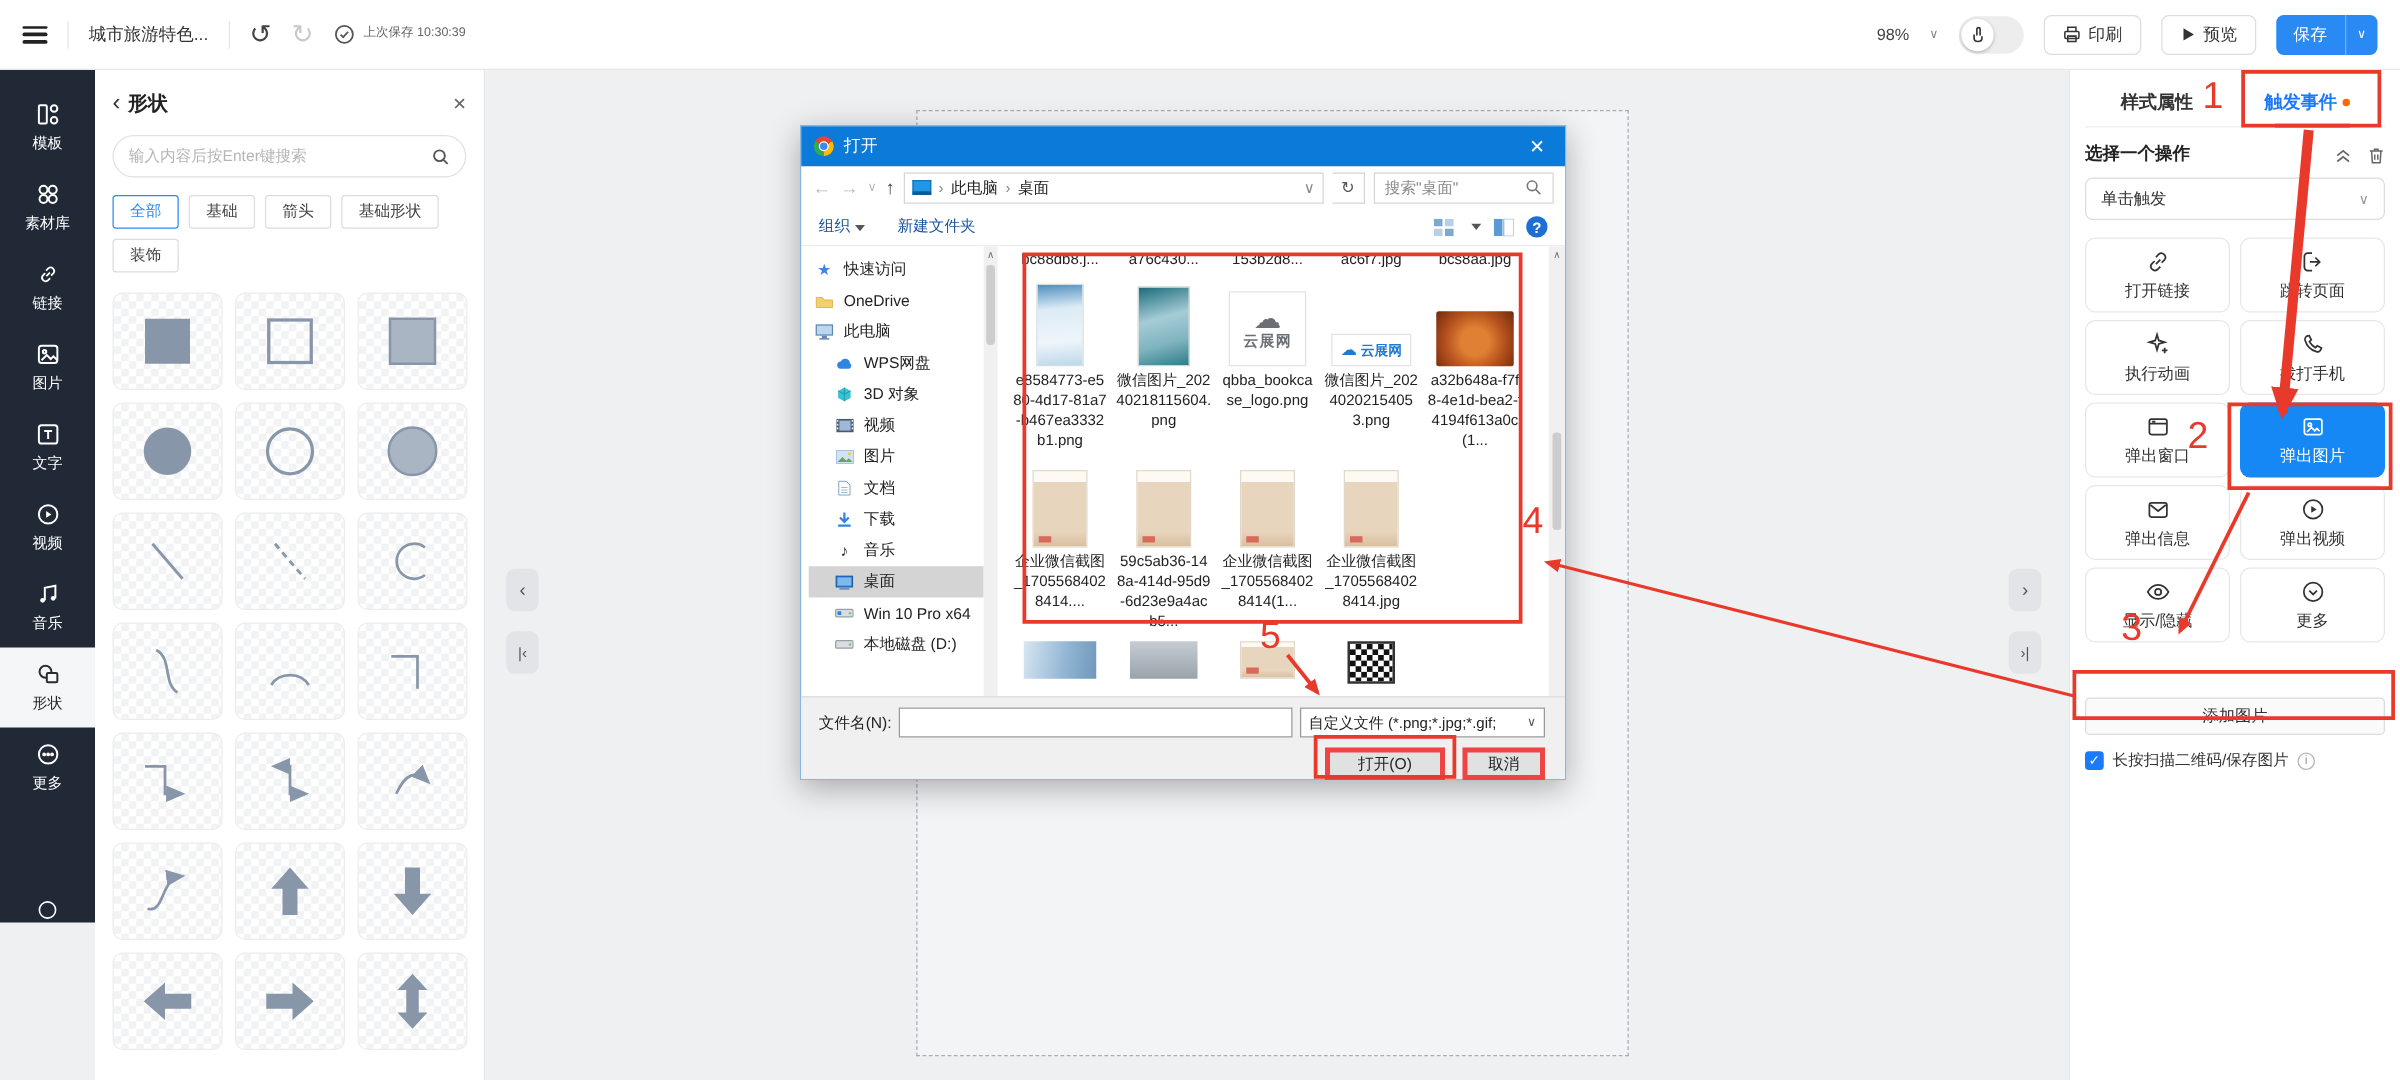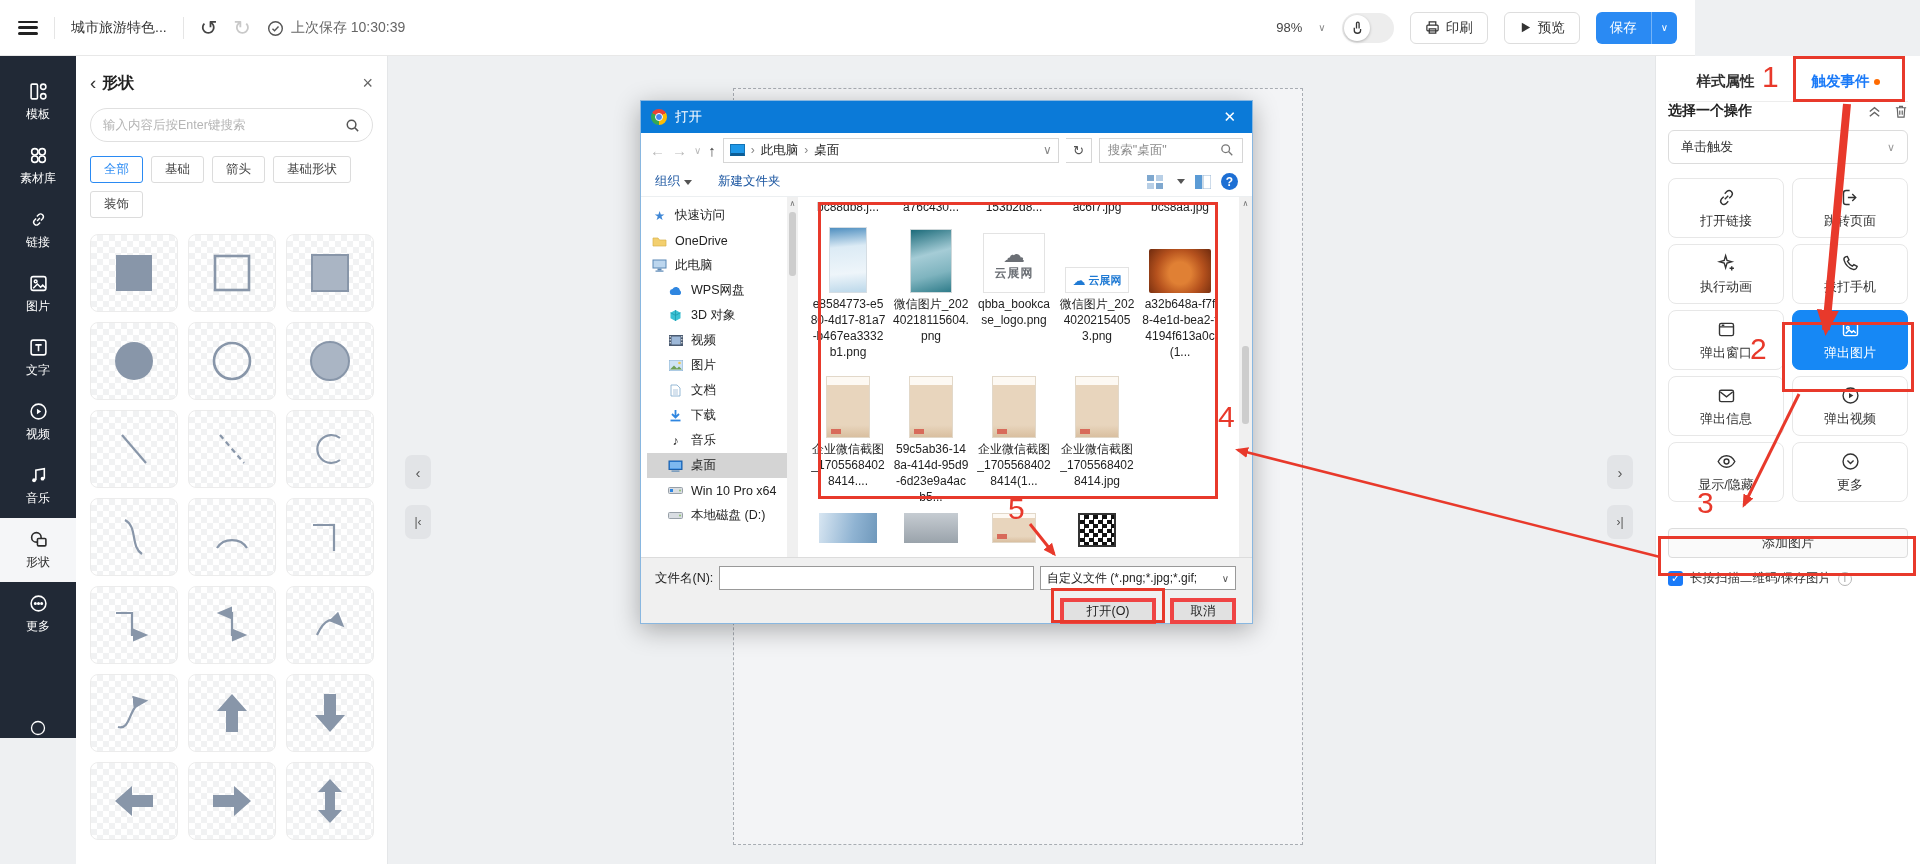--- a/index.html
+++ b/index.html
@@ -1,27 +1,27 @@
 <!DOCTYPE html>
 <html><head>
 <meta charset="utf-8">
 <style>
   *{margin:0;padding:0;box-sizing:border-box}
   html,body{width:1920px;height:864px;overflow:hidden;font-family:"Liberation Sans","DejaVu Sans",sans-serif;background:#eef0f2;position:relative}
   .abs{position:absolute}
   
-  #topbar{left:0;top:0;width:1695px;height:56px;background:#fff;border-bottom:1px solid #e8e8e8;display:flex;align-items:center;justify-content:space-between;padding:0 18px;z-index:70}
+  #topbar{left:0;top:0;width:1920px;height:56px;background:#fff;border-bottom:1px solid #e8e8e8;display:flex;align-items:center;justify-content:space-between;padding:0 18px;z-index:70}
   .tb-left,.tb-right{display:flex;align-items:center;gap:16px}
   .burger{width:20px;height:14px;display:flex;flex-direction:column;justify-content:space-between;cursor:pointer}
   .burger i{height:2.5px;background:#222;border-radius:2px}
   .tb-title{font-size:14px;color:#333;max-width:110px;white-space:nowrap;overflow:hidden}
   .vdiv{width:1px;height:22px;background:#e5e5e5}
   .glyphbtn{font-size:21px;color:#444;line-height:1}
   .glyphbtn.dis{color:#c9c9c9}
-  .savestate{display:flex;align-items:flex-end;gap:7px;color:#666;font-size:14px}
+  .savestate{display:flex;align-items:flex-start;gap:7px;color:#666;font-size:10px}
   .zoomctl{font-size:13px;color:#444;display:flex;align-items:center;gap:16px}
   .chev{font-size:10px;color:#888}
   .toggle{width:52px;height:30px;background:#ededed;border-radius:15px;position:relative}
   .toggle .knob{position:absolute;left:2px;top:2px;width:26px;height:26px;border-radius:50%;background:#fff;box-shadow:0 1px 3px rgba(0,0,0,.25);display:flex;align-items:center;justify-content:center}
   .btn{display:flex;align-items:center;gap:6px;border:1px solid #ddd;background:#fff;border-radius:6px;height:32px;padding:0 14px;font-size:13.5px;color:#333}
   .btn-save{background:#2a8af3;color:#fff;border:none;border-radius:6px;height:32px;display:flex;align-items:center;overflow:hidden}
   .btn-save .main{padding:0 14px;font-size:13.5px}
   .btn-save .drop{padding:0 9px;border-left:1px solid rgba(255,255,255,.35);font-size:10px;height:100%;display:flex;align-items:center}
   
   #sidebar{left:0;top:56px;width:76px;height:682px;background:#212936;z-index:60;display:flex;flex-direction:column;padding-top:14px}
@@ -103,30 +103,30 @@
   .f-rowB{display:flex;justify-content:flex-end;gap:14px;margin-top:8px}
   .winbtn{width:96px;height:26px;background:#e1e1e1;border:4px solid #ef4444;font-size:12.5px;color:#222;display:flex;align-items:center;justify-content:center}
   .winbtn.sm{width:66px}
   
   #rpanel{left:1655px;top:56px;width:265px;height:808px;background:#fff;border-left:1px solid #e4e6e8;z-index:25;padding:0 12px}
   .r-tabs{height:46px;display:flex;align-items:flex-end;justify-content:space-around;border-bottom:1px solid #ededed;position:relative;padding-bottom:10px}
   .r-tab{font-size:14.5px;color:#333;font-weight:bold}
   .r-tab.active{color:#1a7af8;display:flex;align-items:center;gap:4px}
   .r-tab .dot{width:6px;height:6px;border-radius:50%;background:#ff6a00}
   .r-underline{position:absolute;bottom:-1px;left:152px;width:60px;height:3px;background:#1a7af8}
-  .r-sect{margin-top:0;display:flex;align-items:center}
+  .r-sect{margin-top:12px;display:flex;align-items:flex-end}
   .r-sect .t{font-size:14px;color:#222;font-weight:bold;flex:1}
   .r-sect svg{margin-left:12px}
   .r-drop{margin-top:10px;height:34px;border:1px solid #dcdcdc;border-radius:6px;display:flex;align-items:center;padding:0 12px;font-size:13px;color:#333}
   .r-drop .spacer{flex:1}
   .a-grid{margin-top:14px;display:grid;grid-template-columns:1fr 1fr;gap:6px 8px}
   .act{height:60px;border:1px solid #e7e7e7;border-radius:8px;display:flex;flex-direction:column;align-items:center;justify-content:center;gap:4px;font-size:13px;color:#333;background:#fff}
   .act.sel{background:#1688f5;border-color:#1688f5;color:#fff}
   .act svg{stroke:currentColor}
-  .addimg{margin-top:26px;height:30px;border:1px solid #dcdcdc;border-radius:4px;background:#fafafa;display:flex;align-items:center;justify-content:center;font-size:13px;color:#333}
+  .addimg{margin-top:44px;height:30px;border:1px solid #dcdcdc;border-radius:4px;background:#fafafa;display:flex;align-items:center;justify-content:center;font-size:13px;color:#333}
   .cbrow{margin-top:12px;display:flex;align-items:center;gap:7px;font-size:12.5px;color:#333}
   .cbox{width:15px;height:15px;border-radius:3px;background:#1a7af8;color:#fff;font-size:11px;display:flex;align-items:center;justify-content:center}
   .info-i{width:14px;height:14px;border-radius:50%;border:1px solid #b5b5b5;color:#9a9a9a;font-size:10px;display:flex;align-items:center;justify-content:center}
   
   .rbox{position:absolute;border:3px solid #e8392b;z-index:52}
   .rnum{position:absolute;color:#e8392b;font-size:30px;z-index:53;font-family:"Liberation Sans",sans-serif}
   #ovl{position:absolute;left:0;top:0;z-index:51;pointer-events:none}
 </style>
 </head>
 <body>

